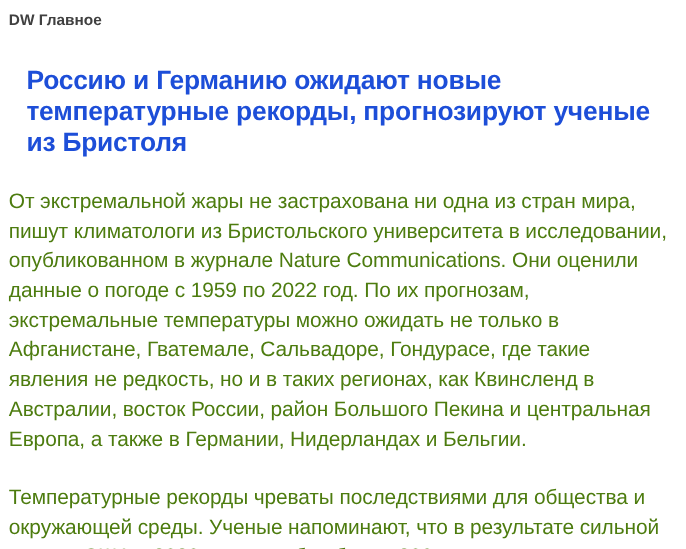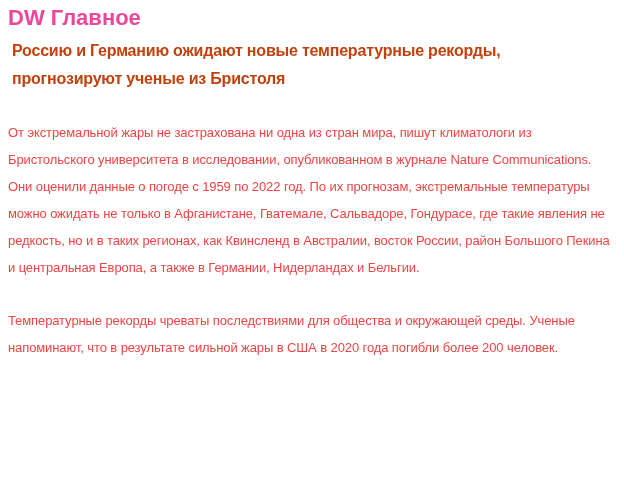--- a/index.html
+++ b/index.html
@@ -16,39 +16,39 @@
   }
   .post {
     box-sizing: border-box;
     width: 624px;
     height: 499px;
     padding: 5px 12px 0 8px;
     background: #ffffff;
   }
   .channel-name {
     display: inline-block;
-    color: #ec4899;
-    font-size: 22px;
+    color: #404040;
+    font-size: 14px;
     font-weight: 700;
     line-height: 26px;
-    margin-bottom: 2px;
+    margin-bottom: 13px;
     cursor: pointer;
   }
   .post-title {
-    color: #c2410c;
-    font-size: 16px;
+    color: #1d4ed8;
+    font-size: 24px;
     font-weight: 700;
     line-height: 28px;
     letter-spacing: -0.2px;
     max-width: 606px;
-    margin: 4px;
+    margin: 16px;
   }
   .post-paragraph {
-    color: #ef4444;
-    font-size: 13px;
+    color: #4d7c0f;
+    font-size: 19px;
     font-weight: 400;
     line-height: 27px;
     letter-spacing: -0.1px;
     max-width: 606px;
     margin: 26px 0 0 0;
   }
 </style>
 </head>
 <body>
 

